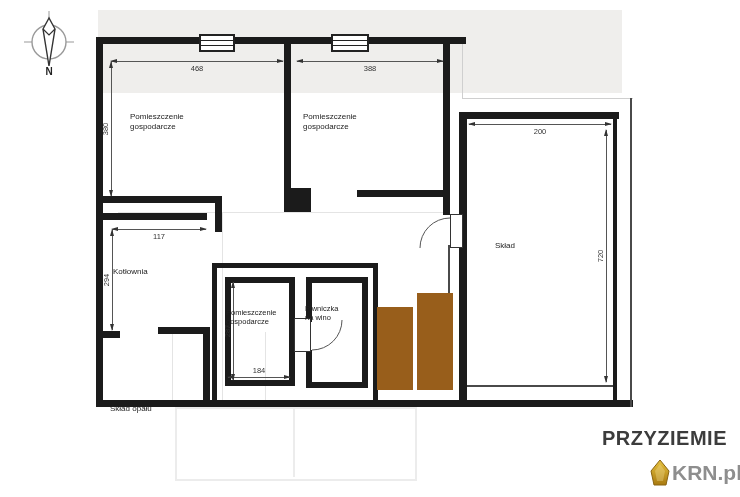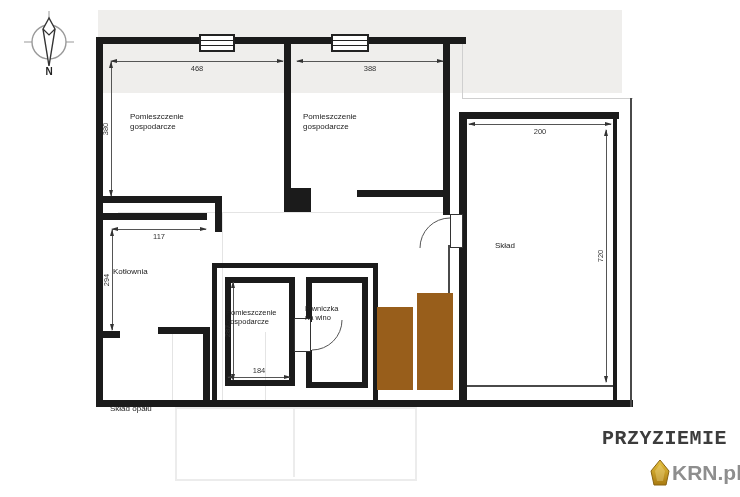--- a/index.html
+++ b/index.html
@@ -166,21 +166,21 @@
       <circle cx="27" cy="38" r="17" fill="none" stroke="#999" stroke-width="1.4"></circle>
       <line x1="2" y1="38" x2="10" y2="38" stroke="#999" stroke-width="1"></line>
       <line x1="44" y1="38" x2="52" y2="38" stroke="#999" stroke-width="1"></line>
       <line x1="27" y1="7" x2="27" y2="14" stroke="#999" stroke-width="1"></line>
       <polygon points="27,14 21,25 27,62 33,25" fill="#ffffff" stroke="#333" stroke-width="1.4"></polygon>
       <polyline points="21,25 27,31 33,25" fill="none" stroke="#333" stroke-width="1.2"></polyline>
       <text x="27" y="71" text-anchor="middle" font-size="10" font-weight="bold" fill="#222" font-family="Liberation Sans, sans-serif">N</text>
     </svg>
   </div>
 
-  <div class="plan-title" style="left:602px;top:427px;font-family:Liberation Mono, monospace;">PRZYZIEMIE</div>
+  <div class="plan-title" style="left:602px;top:427px;">PRZYZIEMIE</div>
   <div class="brand" style="left:650px;top:459px;">
     <svg width="20" height="27" viewBox="0 0 20 27">
       <defs>
         <linearGradient id="gold" x1="0" y1="0" x2="0" y2="1">
           <stop offset="0" stop-color="#e6c23f"></stop>
           <stop offset="1" stop-color="#a97a10"></stop>
         </linearGradient>
       </defs>
       <polygon points="10,1 19,12 16,26 4,26 1,12" fill="url(#gold)" stroke="#8a6410" stroke-width="1"></polygon>
       <polygon points="10,5 15,12 13,22 7,22 5,12" fill="#f3e09a" opacity="0.35"></polygon>

